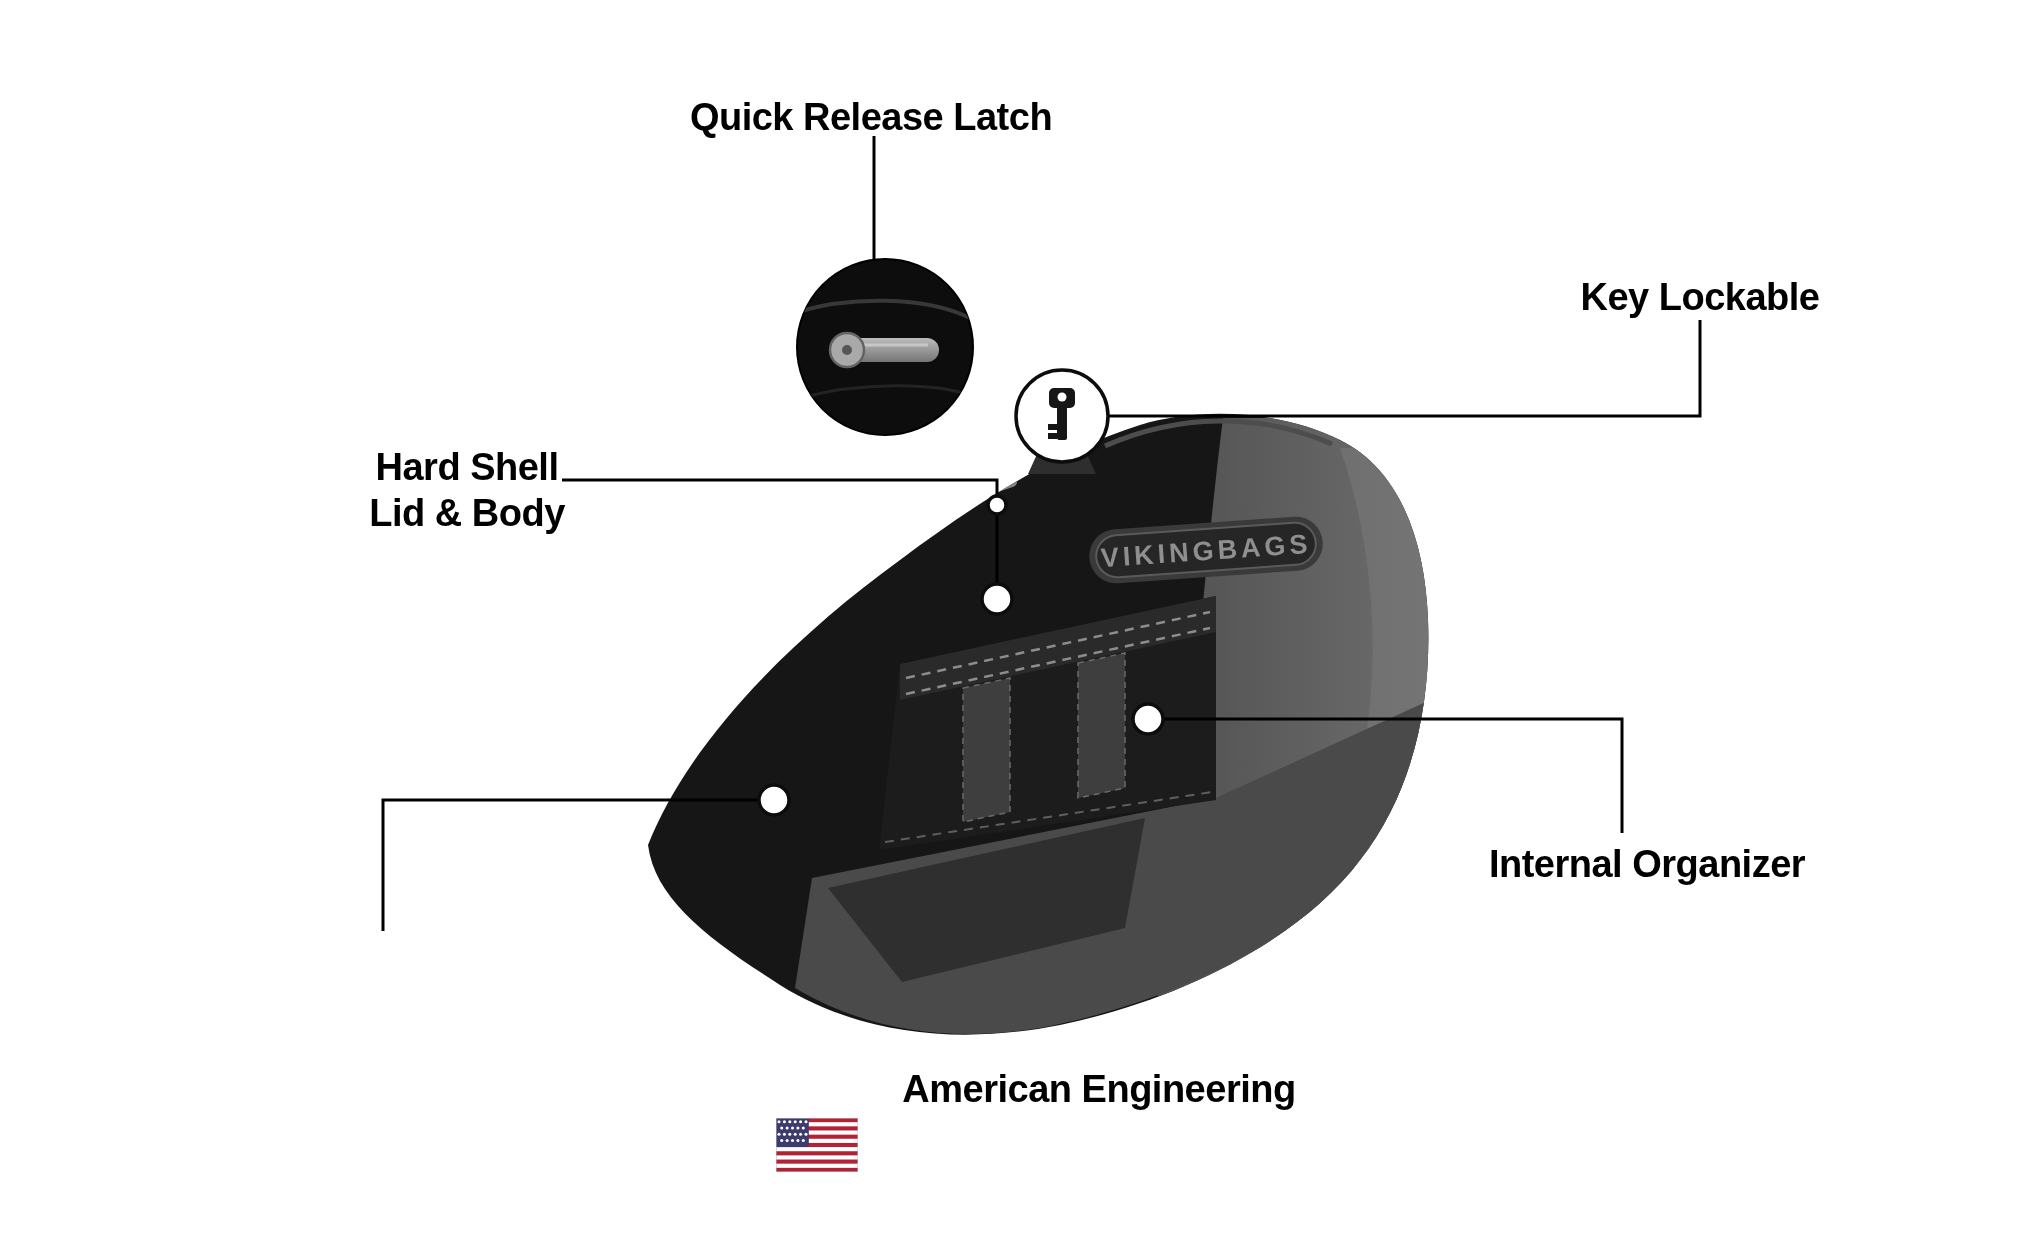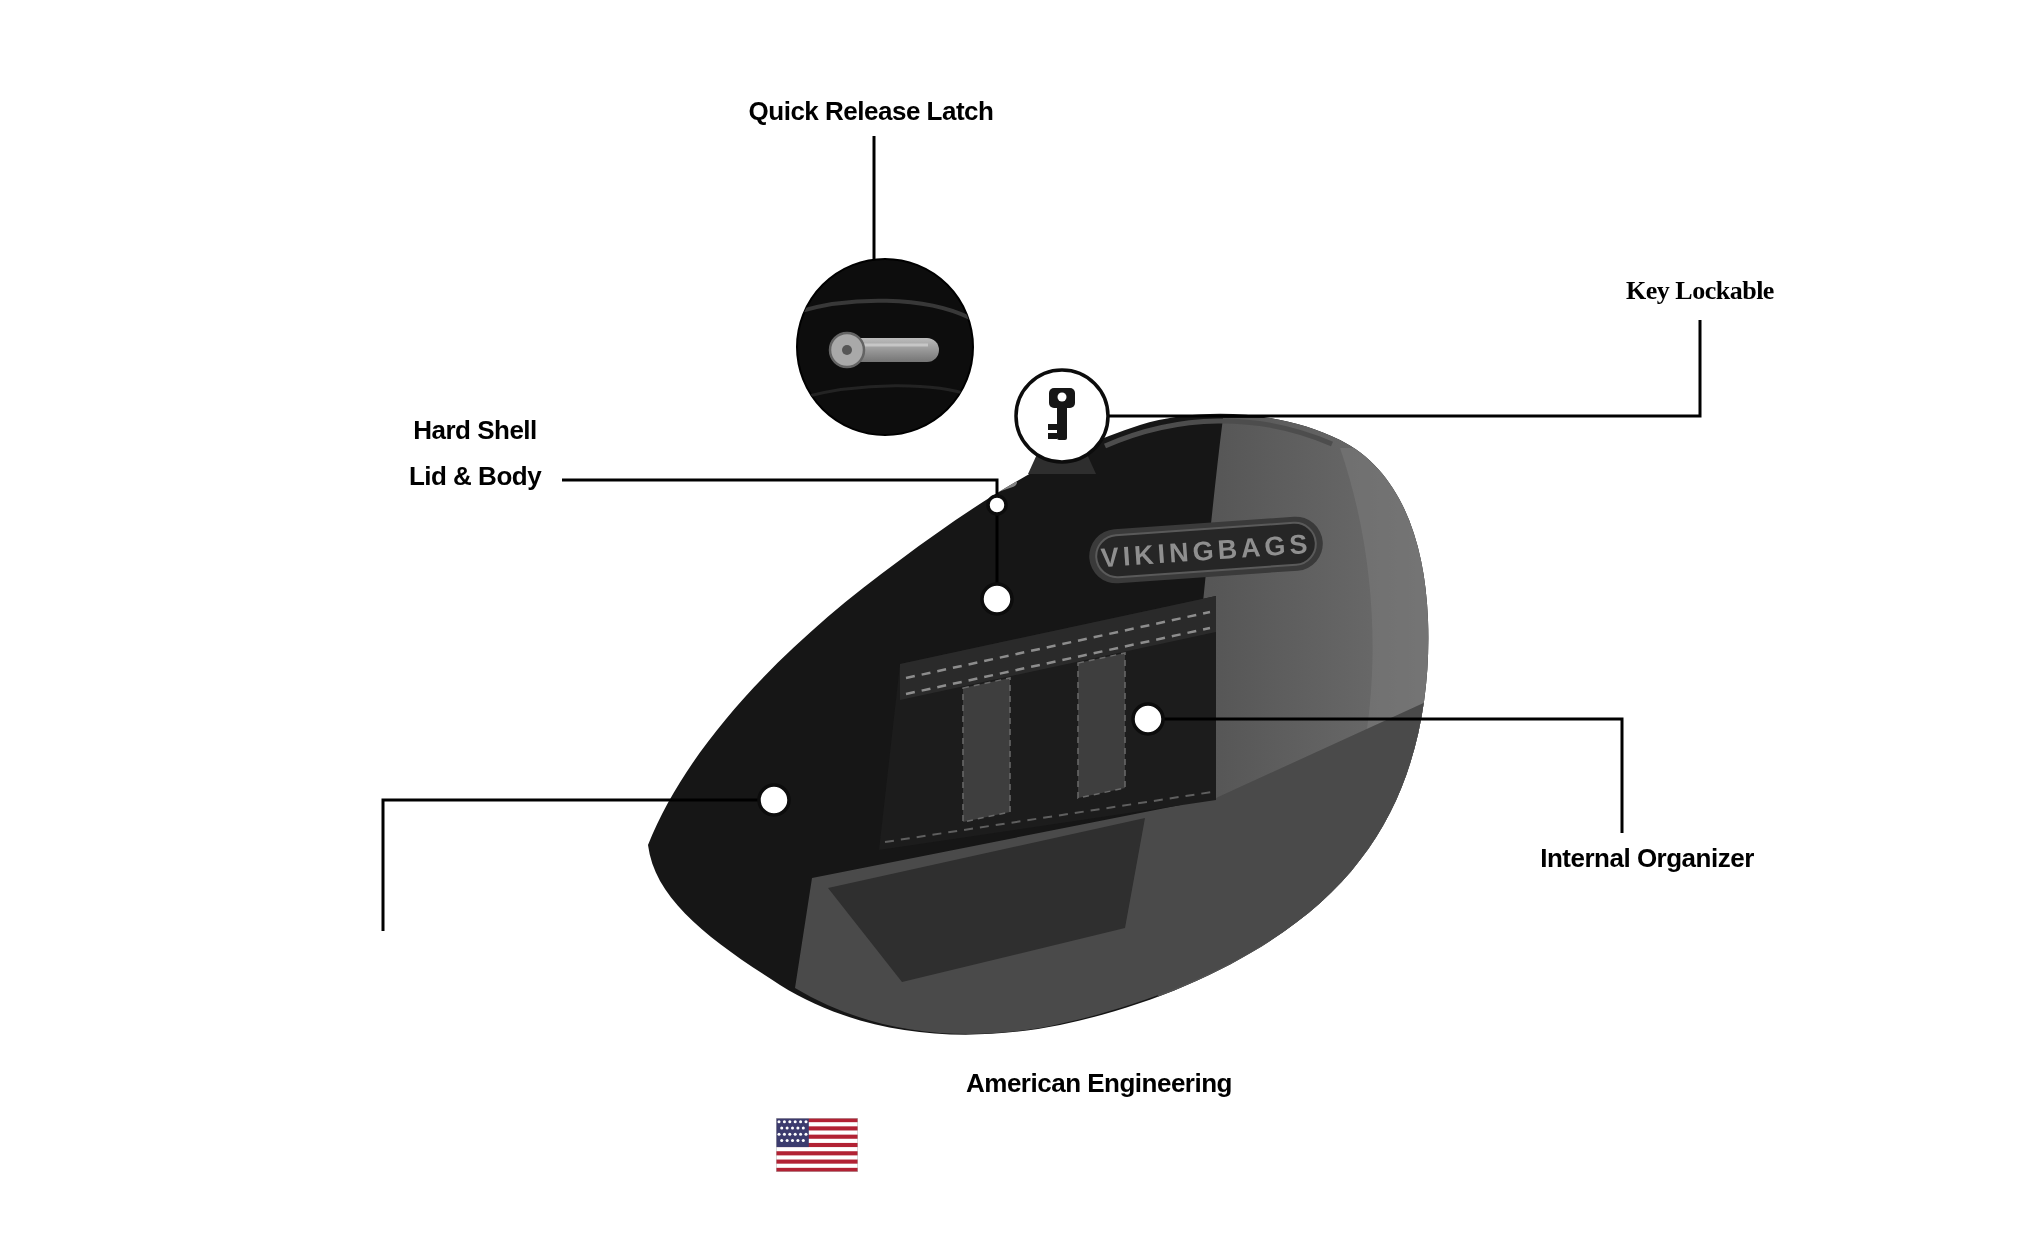--- a/index.html
+++ b/index.html
@@ -1,19 +1,19 @@
 <!DOCTYPE html>
 <html><head>
 <meta charset="utf-8">
 <style>
   html,body{margin:0;padding:0;background:#fff;}
   .stage{position:relative;width:2044px;height:1248px;background:#fff;overflow:hidden;
          font-family:"Liberation Sans",sans-serif;}
   .scene{position:absolute;left:0;top:0;width:2044px;height:1248px;}
-  .label{position:absolute;font-weight:700;font-size:26px;color:#000;
+  .label{position:absolute;font-weight:700;font-size:38px;color:#000;
          letter-spacing:-0.5px;white-space:nowrap;}
   .center{transform:translateX(-50%);}
   .two-line{text-align:center;line-height:46px;}
   .flag{position:absolute;left:776px;top:1118px;width:82px;height:54px;}
 </style>
 </head>
 <body>
 
 <div class="stage">
 
@@ -98,23 +98,23 @@
     <g fill="#ffffff" stroke="#0c0c0c" stroke-width="3.5">
       <circle cx="997" cy="505" r="9"></circle>
       <circle cx="997" cy="599" r="15"></circle>
       <circle cx="774" cy="800" r="15"></circle>
       <circle cx="1148" cy="719" r="15"></circle>
     </g>
   </svg>
 
   <div class="label center" style="left:871px;top:96px;">Quick Release Latch</div>
 
-  <div class="label center" style="left:1700px;top:276px;font-family:Liberation Serif, serif;">Key Lockable</div>
+  <div class="label center" style="left:1700px;top:276px;">Key Lockable</div>
 
-  <div class="label center two-line" style="left:467px;top:407px;margin-left:8px;">
+  <div class="label center two-line" style="left:467px;top:444px;">
     <div>Hard Shell</div>
     <div>Lid &amp; Body</div>
   </div>
 
 
   <div class="label center" style="left:1631px;top:843px;margin-left:16px;">Internal Organizer</div>
 
   <svg class="flag" viewBox="0 0 76 50">
     <rect x="0" y="0" width="76" height="50" fill="#b22234"></rect>
     <g fill="#ffffff">

